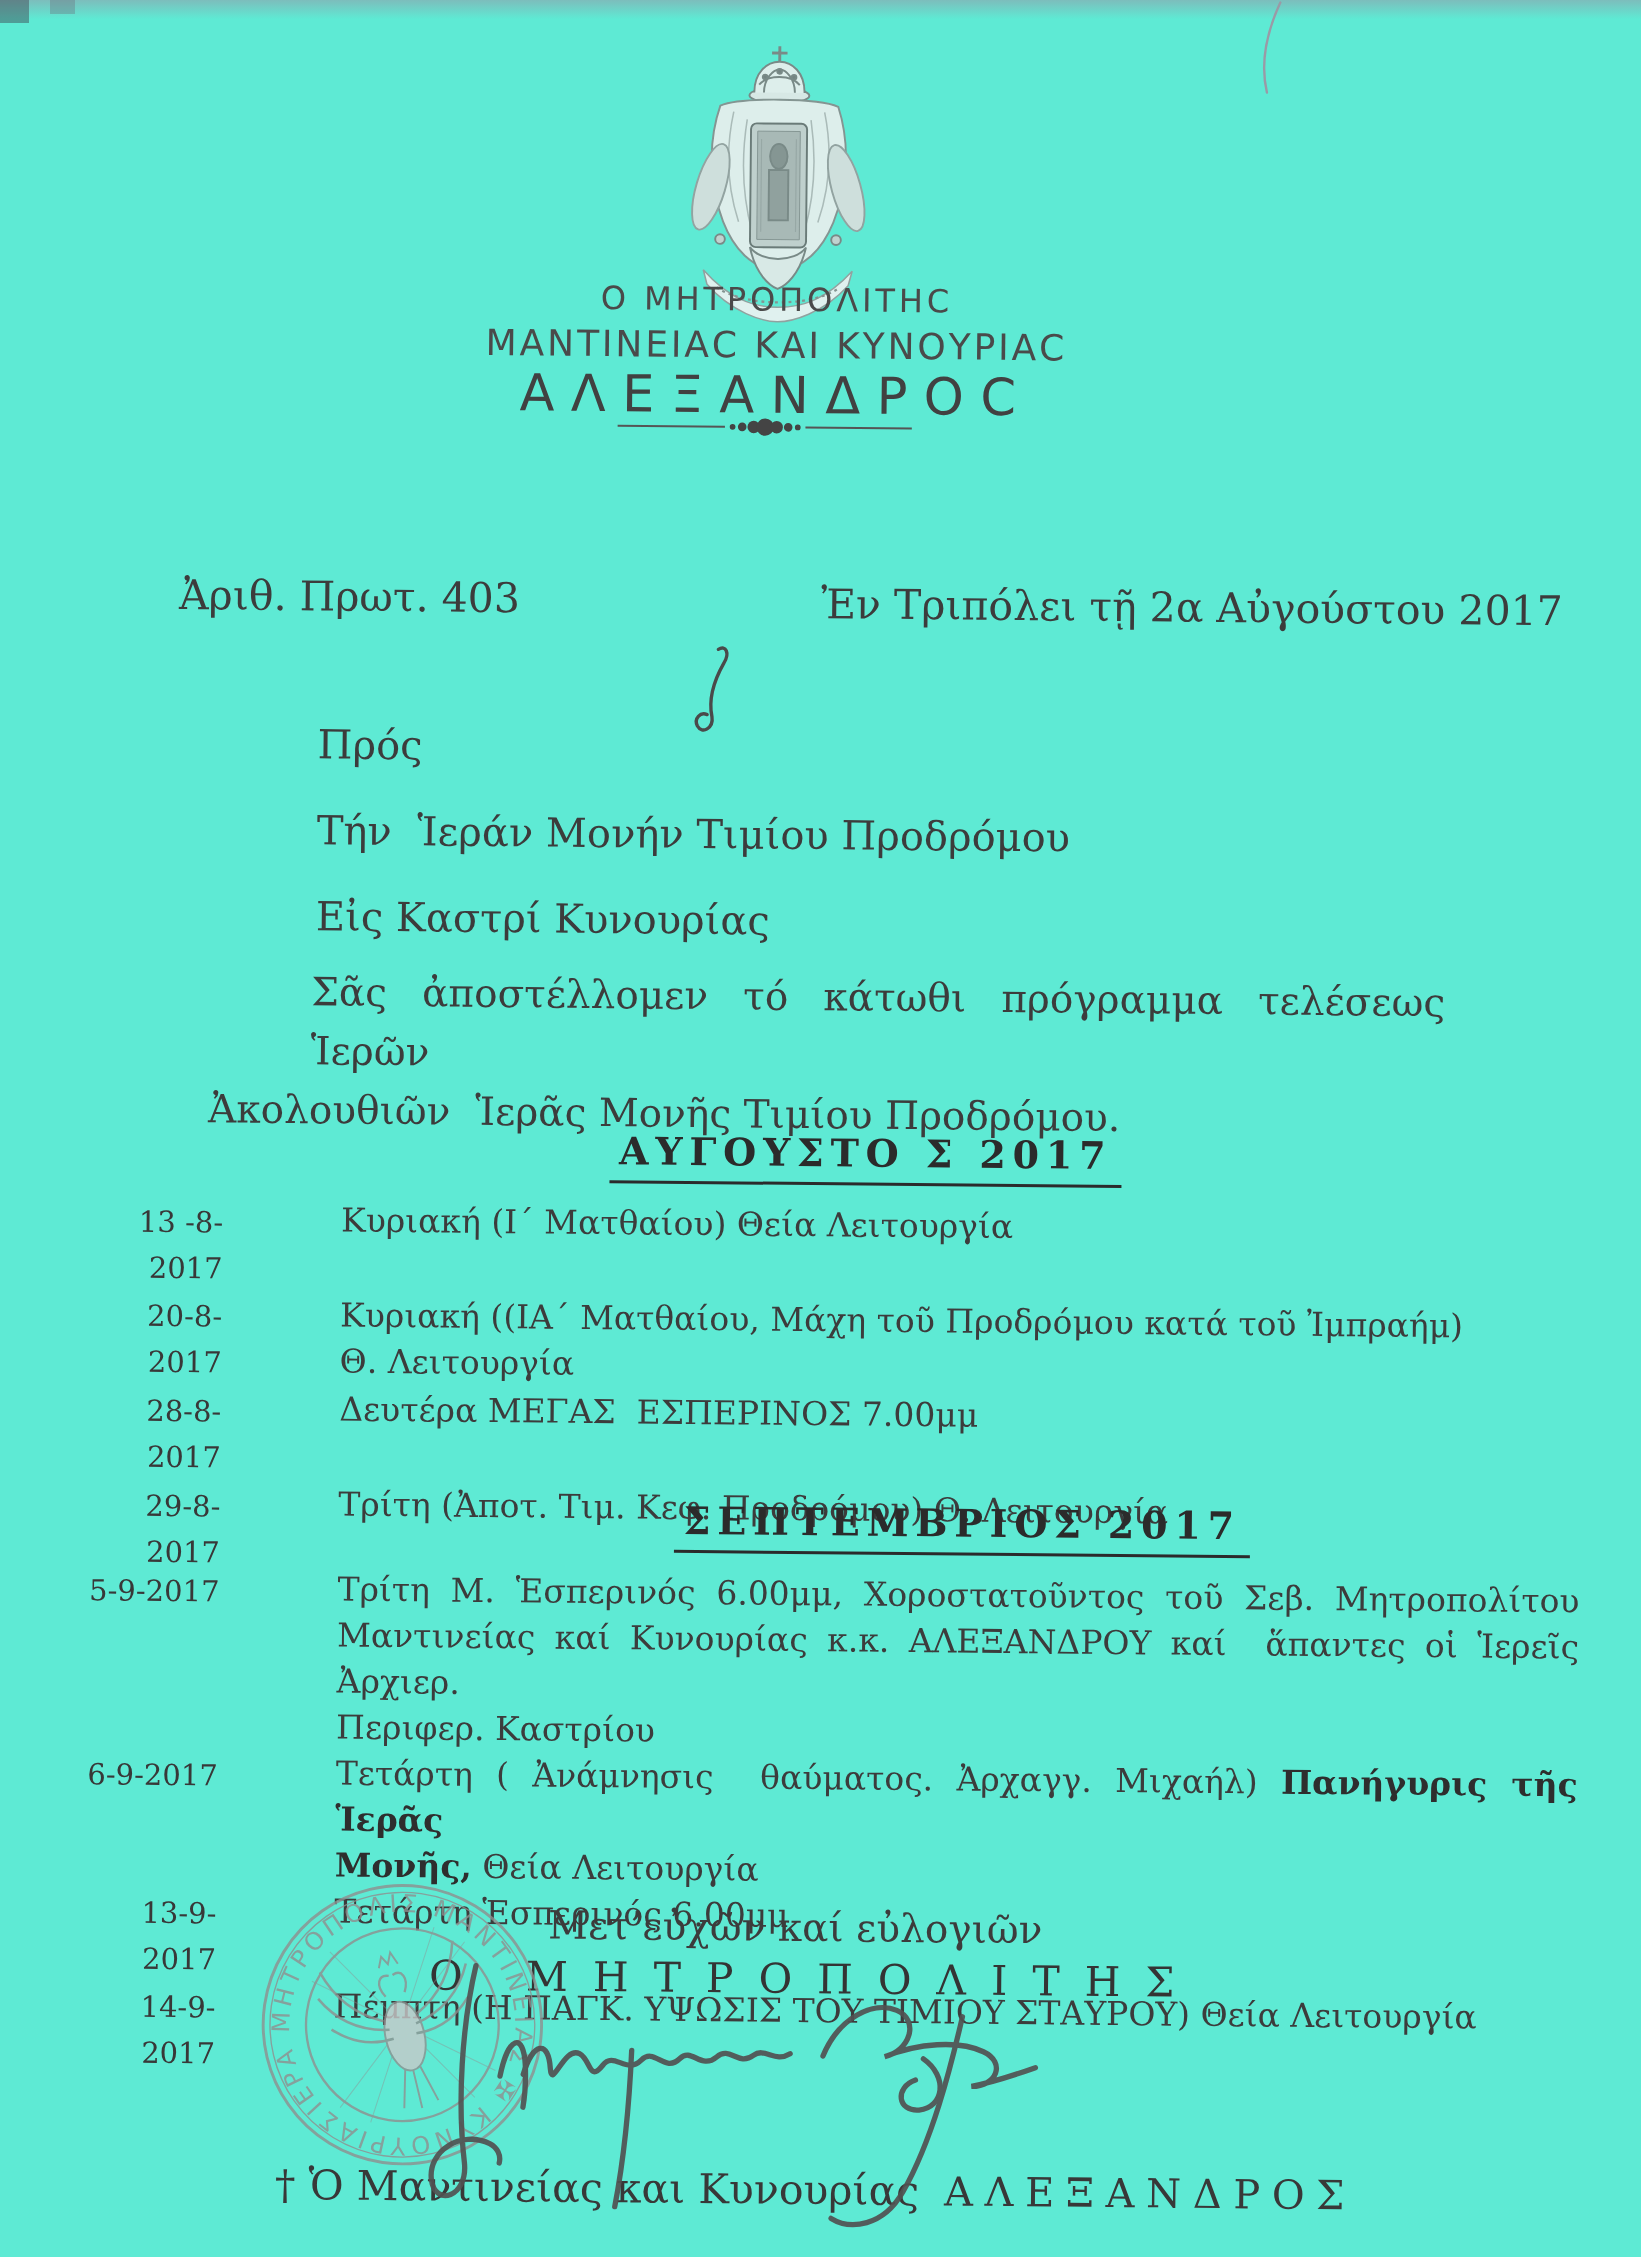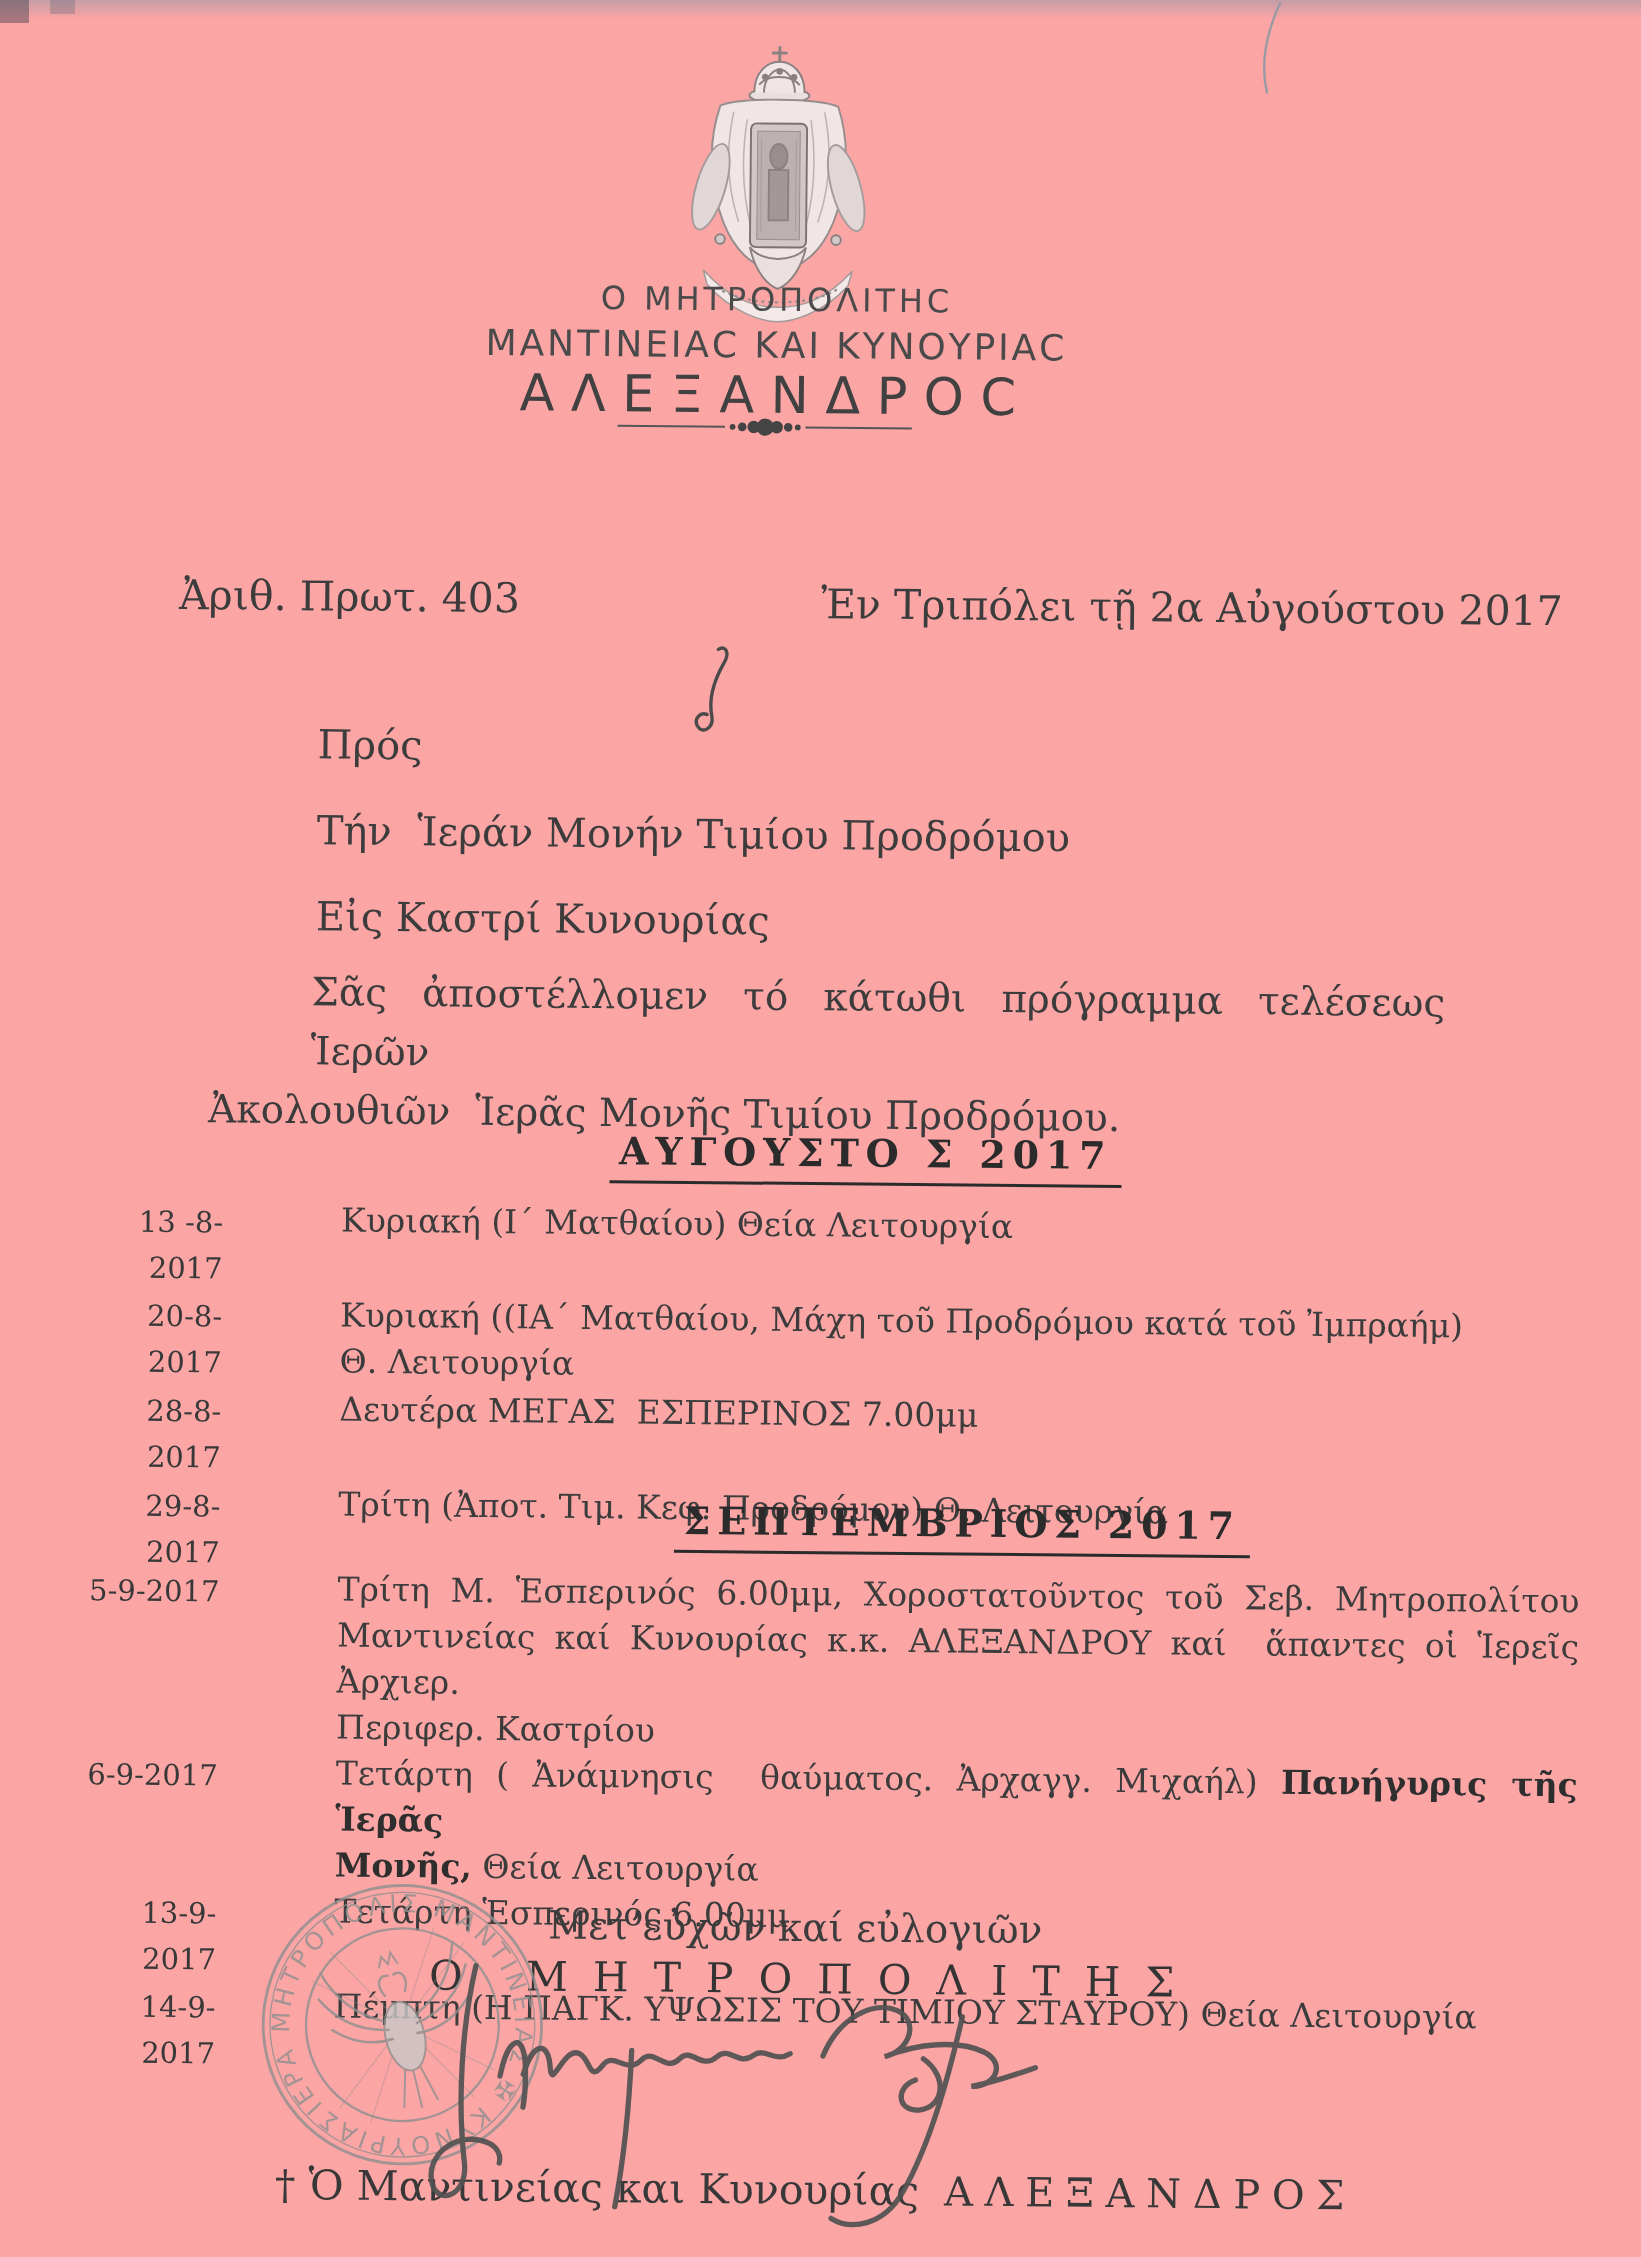--- a/index.html
+++ b/index.html
@@ -1,17 +1,17 @@
 <!DOCTYPE html>
 <html><head>
 <meta charset="utf-8">
 <style>
   html,body{margin:0;padding:0;background:#e9e9ee;}
   .page{
-    position:relative;width:1641px;height:2257px;background:#fca5a5;
+    position:relative;width:1641px;height:2257px;background:#5eead4;
     overflow:hidden;font-family:"DejaVu Serif","Liberation Serif",serif;color:#3c3c3c;
   }
   .top-band{position:absolute;left:0;top:0;width:1641px;height:19.3px;
     background:linear-gradient(180deg,rgba(150,152,168,.55),rgba(255,255,255,0));}
   .corner-mark{position:absolute;left:0;top:0;width:29px;height:23px;background:#3d3d4b;opacity:.45;}
   .corner-mark2{position:absolute;left:50px;top:0;width:25px;height:13.5px;background:#6a6a78;opacity:.35;}
   .content{position:absolute;left:0;top:0;width:1641px;height:2257px;
     transform:rotate(0.55deg);transform-origin:77px 290px;}
 
   .crest{position:absolute;left:676px;top:35px;width:203px;height:301px;opacity:.88;}

